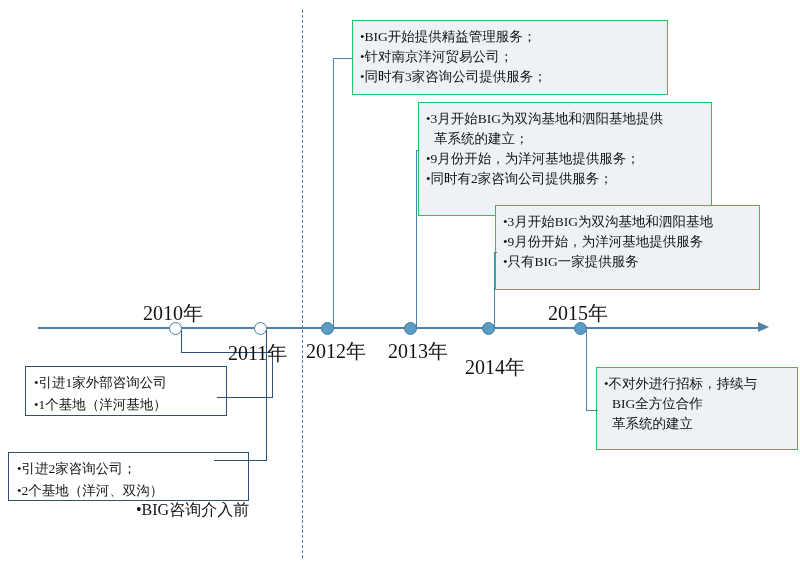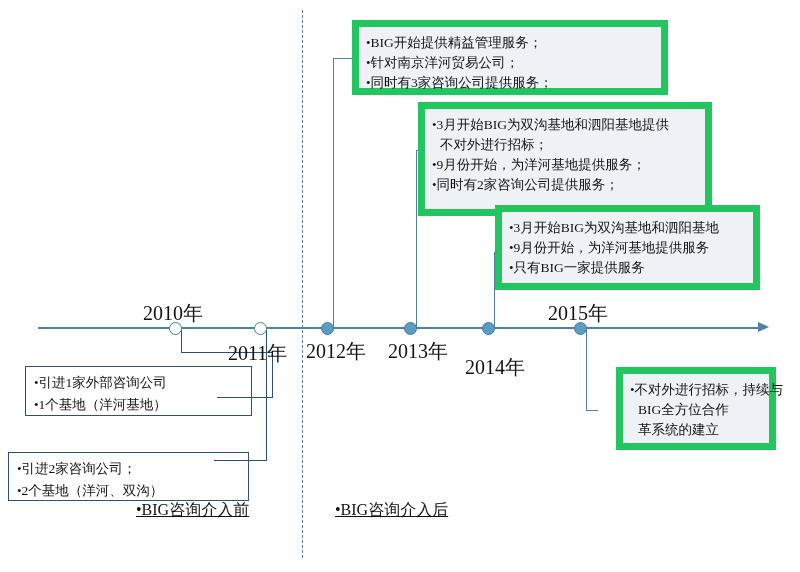--- a/index.html
+++ b/index.html
@@ -9,21 +9,21 @@
     font-family:"Liberation Serif","DejaVu Serif",serif;
     position:relative;
     overflow:hidden;
   }
   #stage{position:absolute;left:0;top:0;width:800px;height:572px;}
 
   
   .callout{
     position:absolute;
     background:#eef2f7;
-    border:7px solid #22c55e;
+    border:1px solid #22c55e;
     box-sizing:border-box;
     padding:6px 8px 5px 7px;
     color:#111111;
     font-size:13.5px;
     line-height:1.48;
   }
   
   .plainbox{
     position:absolute;
     background:#ffffff;
@@ -83,56 +83,55 @@
     width:0;
     border-left:1.4px dashed #4f81a8;
   }
 
   
   .caption{
     position:absolute;
     font-size:16px;
     color:#111111;
     white-space:nowrap;
-    text-decoration:underline;
   }
 </style>
 </head>
 <body>
 
 <div id="stage">
 
   <div class="divider" style="left:302px;top:10px;height:548px;"></div>
 
   <div class="callout" id="c0" style="left:352px;top:20px;width:316px;height:75px;">
       <span class="li"><span class="bul">•</span><span>BIG开始提供精益管理服务；</span></span>
       <span class="li"><span class="bul">•</span><span>针对南京洋河贸易公司；</span></span>
       <span class="li"><span class="bul">•</span><span>同时有3家咨询公司提供服务；</span></span>
     </div>
 
   <div class="callout" id="c1" style="left:418px;top:102px;width:294px;height:114px;">
       <span class="li"><span class="bul">•</span><span>3月开始BIG为双沟基地和泗阳基地提供</span></span>
-      <span class="cont">不对外进行招标；</span>
+      <span class="cont">革系统的建立；</span>
       <span class="li"><span class="bul">•</span><span>9月份开始，为洋河基地提供服务；</span></span>
       <span class="li"><span class="bul">•</span><span>同时有2家咨询公司提供服务；</span></span>
     </div>
 
   <div class="callout" id="c2" style="left:495px;top:205px;width:265px;height:85px;">
       <span class="li"><span class="bul">•</span><span>3月开始BIG为双沟基地和泗阳基地</span></span>
       <span class="li"><span class="bul">•</span><span>9月份开始，为洋河基地提供服务</span></span>
       <span class="li"><span class="bul">•</span><span>只有BIG一家提供服务</span></span>
     </div>
 
-  <div class="callout" id="c3" style="left:616px;top:367px;width:160px;height:83px;">
+  <div class="callout" id="c3" style="left:596px;top:367px;width:202px;height:83px;">
       <span class="li"><span class="bul">•</span><span>不对外进行招标，持续与</span></span>
       <span class="cont">BIG全方位合作</span>
       <span class="cont">革系统的建立</span>
     </div>
 
-  <div class="plainbox" id="p0" style="left:25px;top:366px;width:227px;height:50px;">
+  <div class="plainbox" id="p0" style="left:25px;top:366px;width:202px;height:50px;">
       <span class="li"><span class="bul">•</span><span>引进1家外部咨询公司</span></span>
       <span class="li"><span class="bul">•</span><span>1个基地（洋河基地）</span></span>
     </div>
 
   <div class="plainbox" id="p1" style="left:8px;top:452px;width:241px;height:49px;">
       <span class="li"><span class="bul">•</span><span>引进2家咨询公司；</span></span>
       <span class="li"><span class="bul">•</span><span>2个基地（洋河、双沟）</span></span>
     </div>
 
   <div class="vline" style="left:333px;top:58px;height:270px;"></div>
@@ -166,15 +165,14 @@
   <div class="node filled" style="left:573.5px;top:321.5px;"></div>
 
   <div class="yearlbl" style="left:143px;top:300px;">2010年</div>
   <div class="yearlbl" style="left:228px;top:300px;margin-top:40px;">2011年</div>
   <div class="yearlbl" style="left:306px;top:338px;">2012年</div>
   <div class="yearlbl" style="left:388px;top:338px;">2013年</div>
   <div class="yearlbl" style="left:465px;top:354px;">2014年</div>
   <div class="yearlbl" style="left:548px;top:300px;">2015年</div>
 
   <div class="caption" style="left:136px;top:500px;">•BIG咨询介入前</div>
-  <div class="caption" style="left:335px;top:500px;">•BIG咨询介入后</div>
 
 </div>
 
 </body></html>

